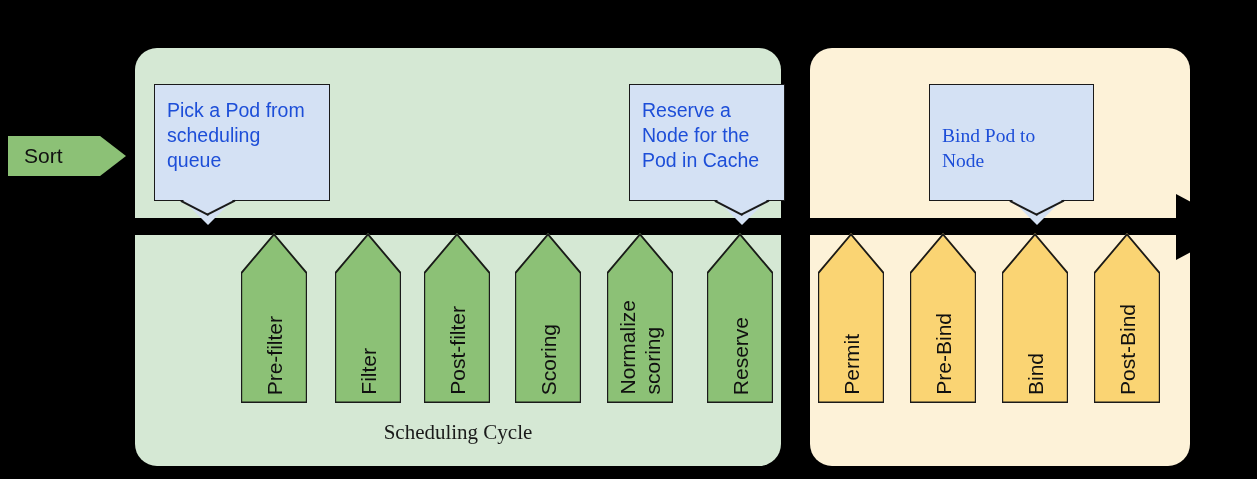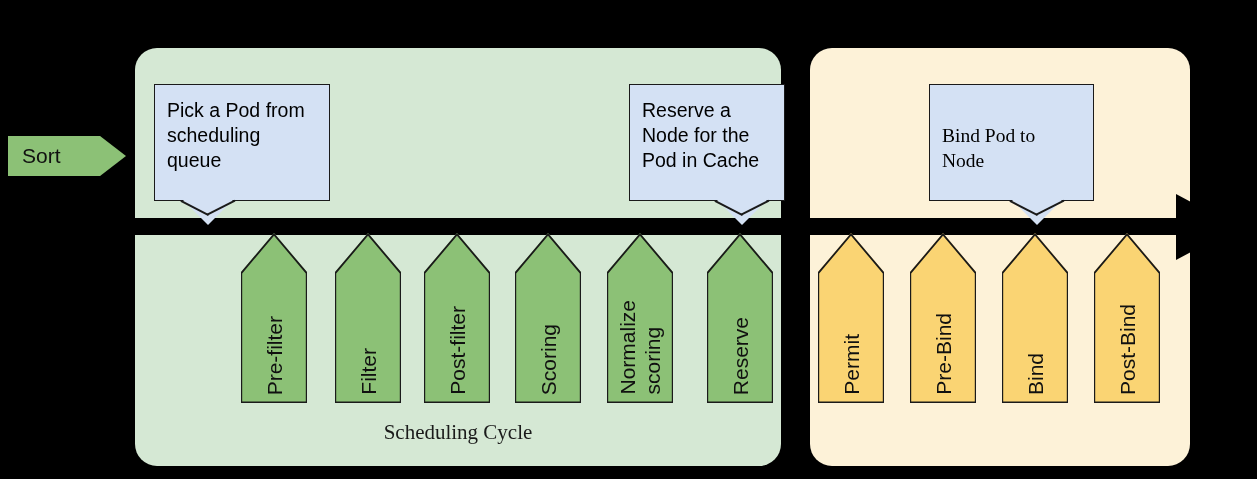--- a/index.html
+++ b/index.html
@@ -40,22 +40,22 @@
   .sort-arrow {
     position: absolute;
     background: #8cc176;
     display: flex;
     align-items: center;
     clip-path: polygon(0 0, 78% 0, 100% 50%, 78% 100%, 0 100%);
   }
   .sort-arrow-label {
     font-size: 21px;
     color: #101010;
-    padding-left: 14px;
     white-space: nowrap;
+    margin-left: 16px;
   }
 
   
   .flow-line {
     position: absolute;
     background: #000000;
     height: 17px;
   }
   .flow-head {
     position: absolute;
@@ -73,21 +73,21 @@
     border: 1.6px solid #1a1a1a;
     box-sizing: border-box;
   }
   .callout-text {
     position: absolute;
     left: 12px;
     right: 8px;
     top: 13px;
     font-size: 19.5px;
     line-height: 25px;
-    color: #000000;
+    color: #1d4ed8;
     white-space: pre-line;
   }
   
   .callout-tail {
     position: absolute;
     top: 100%;
     width: 54px;
     height: 25px;
   }
   .callout-tail-fill {

